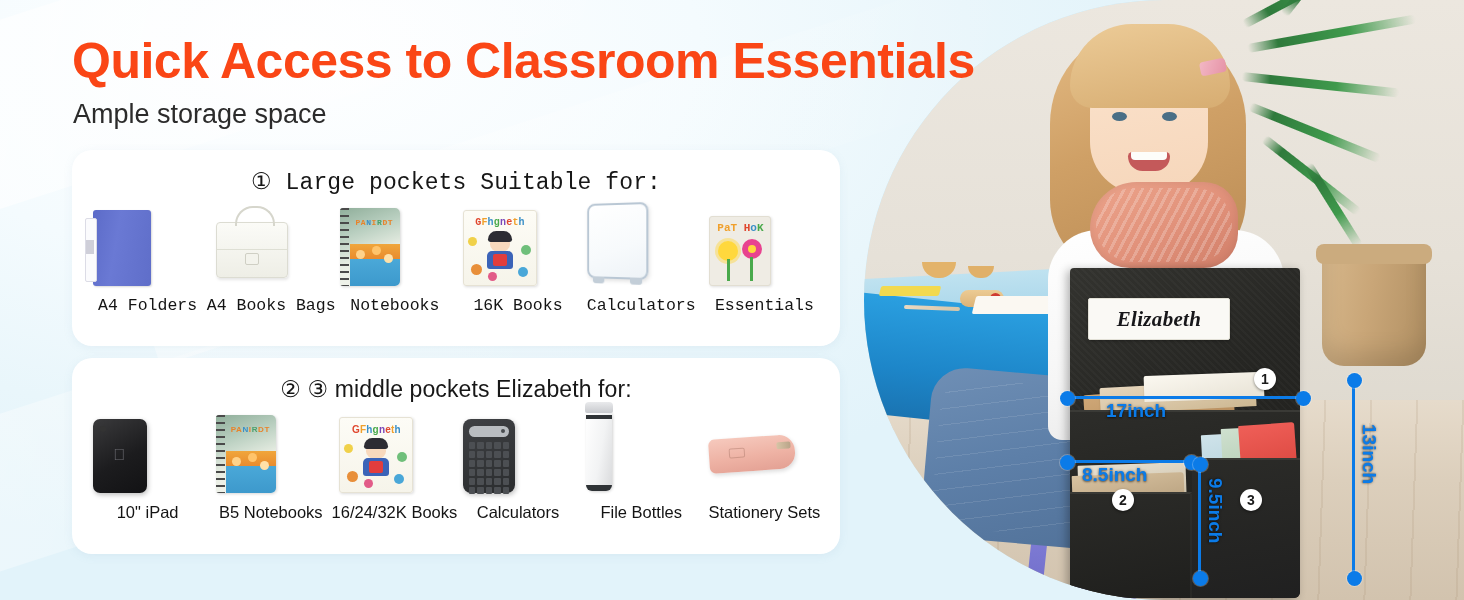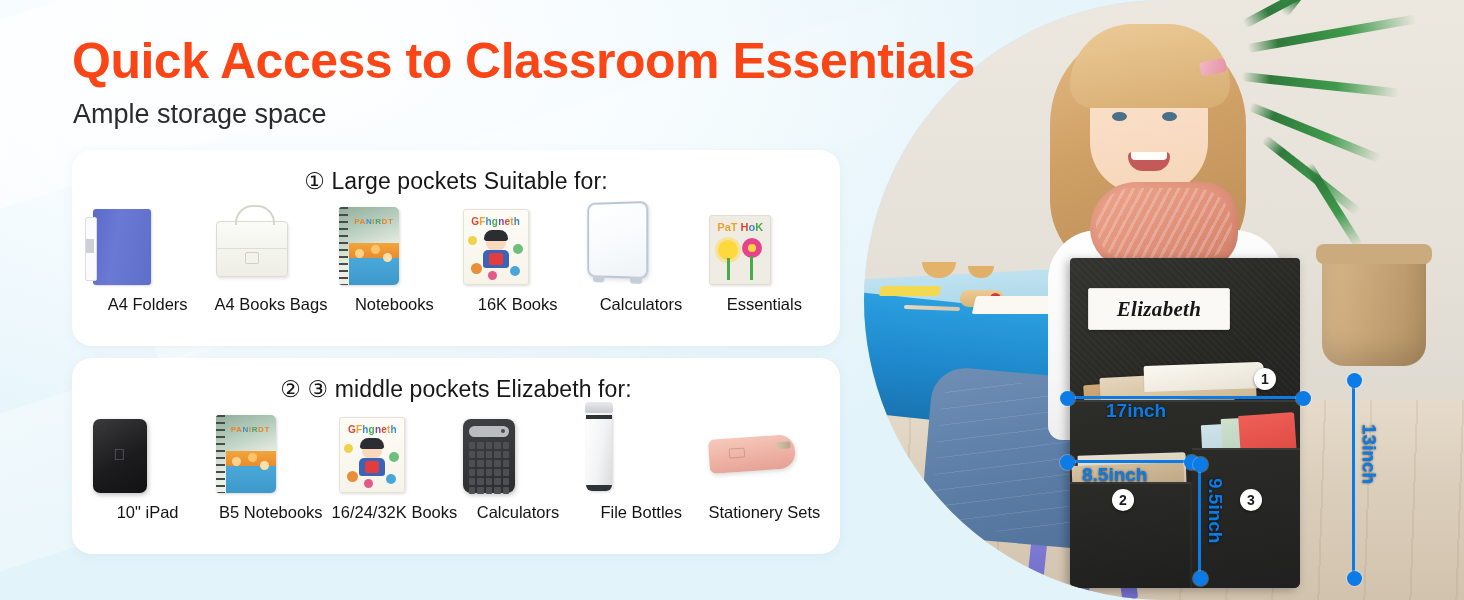--- a/index.html
+++ b/index.html
@@ -50,21 +50,21 @@
   }
 
   .card {
     position: absolute;
     left: 72px;
     width: 768px;
     background: #ffffff;
     border-radius: 20px;
     box-shadow: 0 2px 10px rgba(120,160,185,.10);
   }
-  .card-1 { top: 150px; height: 196px; }
+  .card-1 { top: 150px; height: 196px; font-family: Liberation Mono, monospace; }
   .card-2 { top: 358px; height: 196px; }
 
   .card-title {
     text-align: center;
     font-size: 23px;
     color: #171717;
     font-weight: 400;
     padding-top: 18px;
     letter-spacing: .1px;
     white-space: nowrap;
@@ -154,21 +154,21 @@
   }
   .notebook .nbtitle span:nth-child(2){color:#3a8fc7;}
   .notebook .nbtitle span:nth-child(4){color:#4aa06a;}
   .notebook .nbscene {
     position:absolute; left:10px; right:0; bottom:0; height:42px;
     background: linear-gradient(180deg,#f0a63c 0%, #e98c2e 35%, #4aa8d8 36%, #3d99cc 100%);
   }
   .notebook .nbdot{position:absolute;width:9px;height:9px;border-radius:50%;background:#ffd28a;}
 
   .kidbook {
-    width: 66px; height: 76px;
+    width: 74px; height: 76px;
     background: linear-gradient(180deg,#fdfcf6,#f6f4ea);
     border:1px solid #e6e2d4; border-radius:3px; position:relative;
     box-shadow:1px 1px 3px rgba(0,0,0,.14); overflow:hidden;
   }
   .kidbook .kbtitle{
     position:absolute; top:6px; left:0; right:0; text-align:center;
     font-size:10px; font-weight:700; letter-spacing:.2px;
   }
   .kidbook .kbtitle i{font-style:normal;}
   .kidbook .kbboy{
@@ -420,21 +420,21 @@
     transform: rotate(5deg);
   }
   .jeans:after{
     content:""; position:absolute; inset:10px;
     background: repeating-linear-gradient(168deg, rgba(255,255,255,.10) 0 1px, transparent 1px 16px);
     border-radius:30px;
   }
 
   
   .bag{
-    position:absolute; left:206px; top:258px; width:230px; height:330px;
+    position:absolute; left:206px; top:268px; width:230px; height:330px;
     background: linear-gradient(150deg,#33332f 0%, #262623 40%, #1c1c1a 100%);
     border-radius: 4px 4px 6px 6px;
     box-shadow: -3px 2px 10px rgba(0,0,0,.30);
     overflow:hidden;
     padding-left:48px;
   }
   .bag .texture{
     position:absolute; inset:0;
     background: repeating-linear-gradient(45deg, rgba(255,255,255,.025) 0 2px, transparent 2px 5px);
   }

